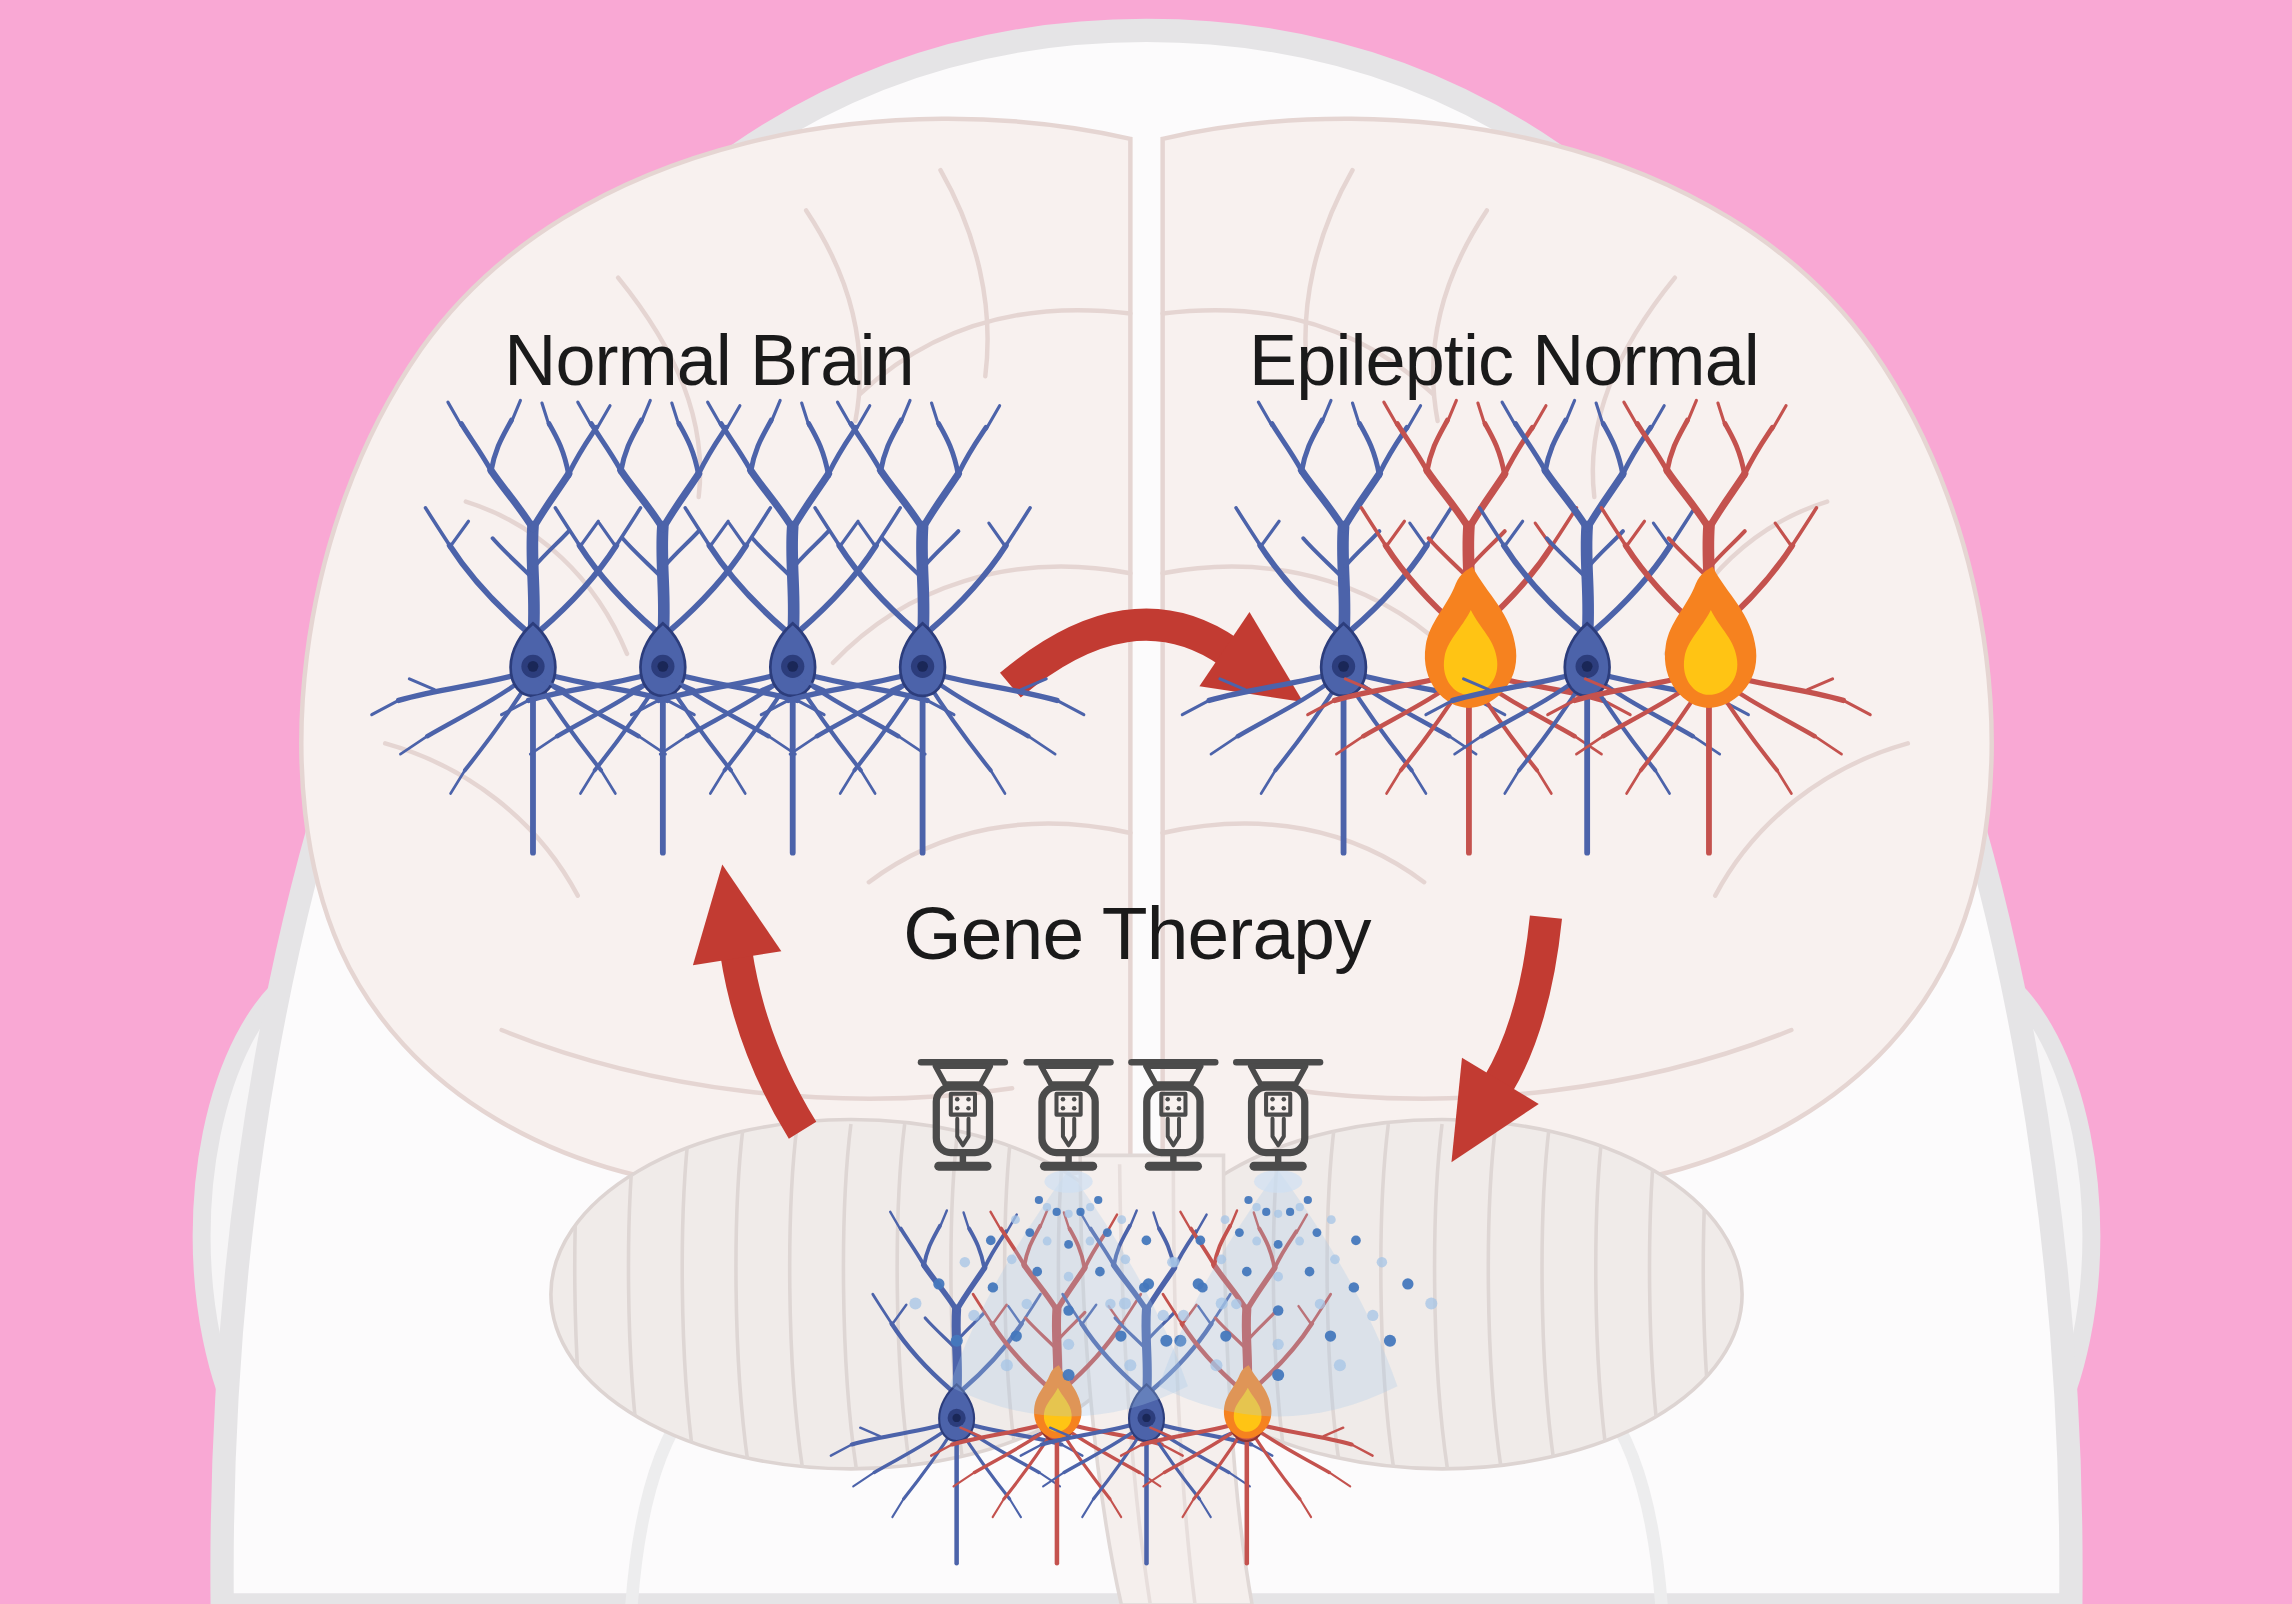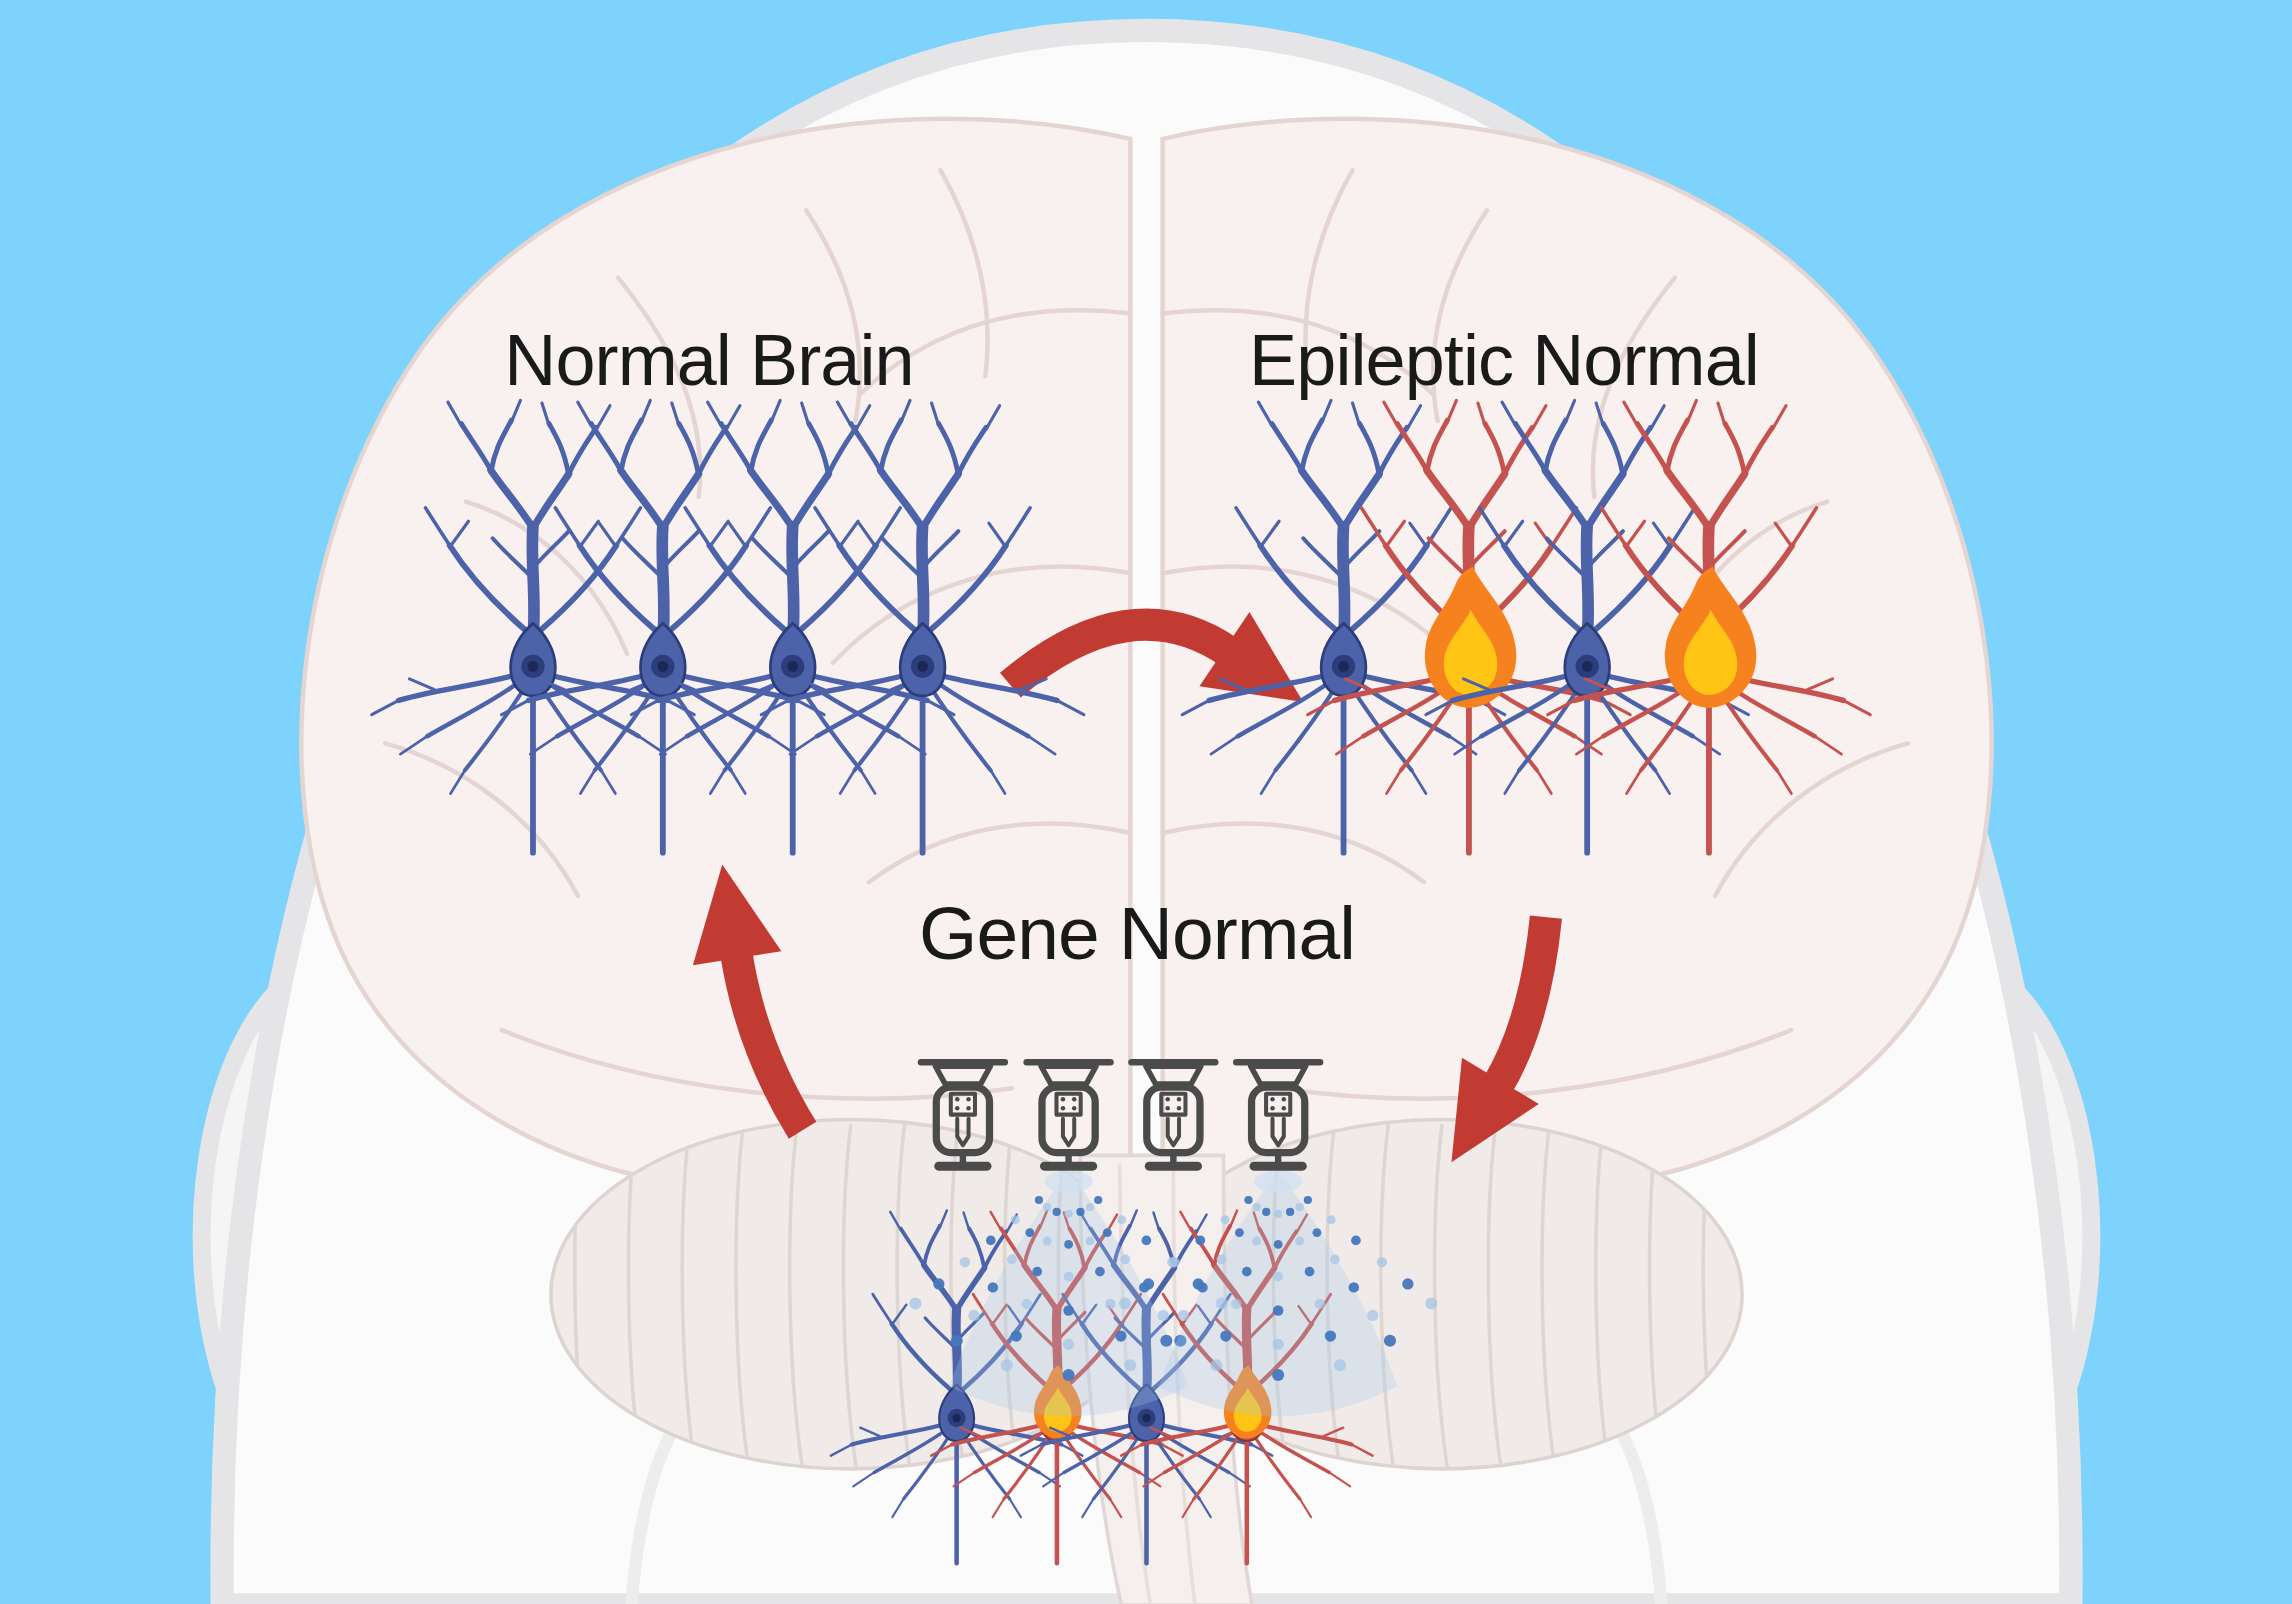--- a/index.html
+++ b/index.html
@@ -1,16 +1,16 @@
 <!DOCTYPE html>
 <html style="font-size:14.3px"><head>
 <meta charset="utf-8">
 <style>
   html,body{margin:0;padding:0;background:#ffffff;}
-  #stage{position:relative;width:2293px;height:1605px;overflow:hidden;background:#7dd3fc;}
+  #stage{position:relative;width:2293px;height:1605px;overflow:hidden;background:#f9a8d4;}
   #scene{position:absolute;left:0;top:0;}
   .fig-label{
     position:absolute;
     transform:translate(-50%,-50%);
     font-family:"Liberation Sans",sans-serif;
     font-weight:400;
     color:#1a1a1a;
     white-space:nowrap;
     text-align:center;
     letter-spacing:-0.9px;
@@ -363,17 +363,17 @@
           <use href="#sprinkler"></use>
         </g>
       </g>
     </svg>
 
 <div class="fig-label title" style="left:709px;top:360px;">Normal Brain</div>
 
 <div class="fig-label title" style="left:1504px;top:360px;">Epileptic Normal</div>
 
 <div class="fig-label therapy" style="left:1137px;top:933px;">
-  <div>Gene Normal</div>
+  <div>Gene Therapy</div>
 </div>
 
 </div>
 
 
 </body></html>

